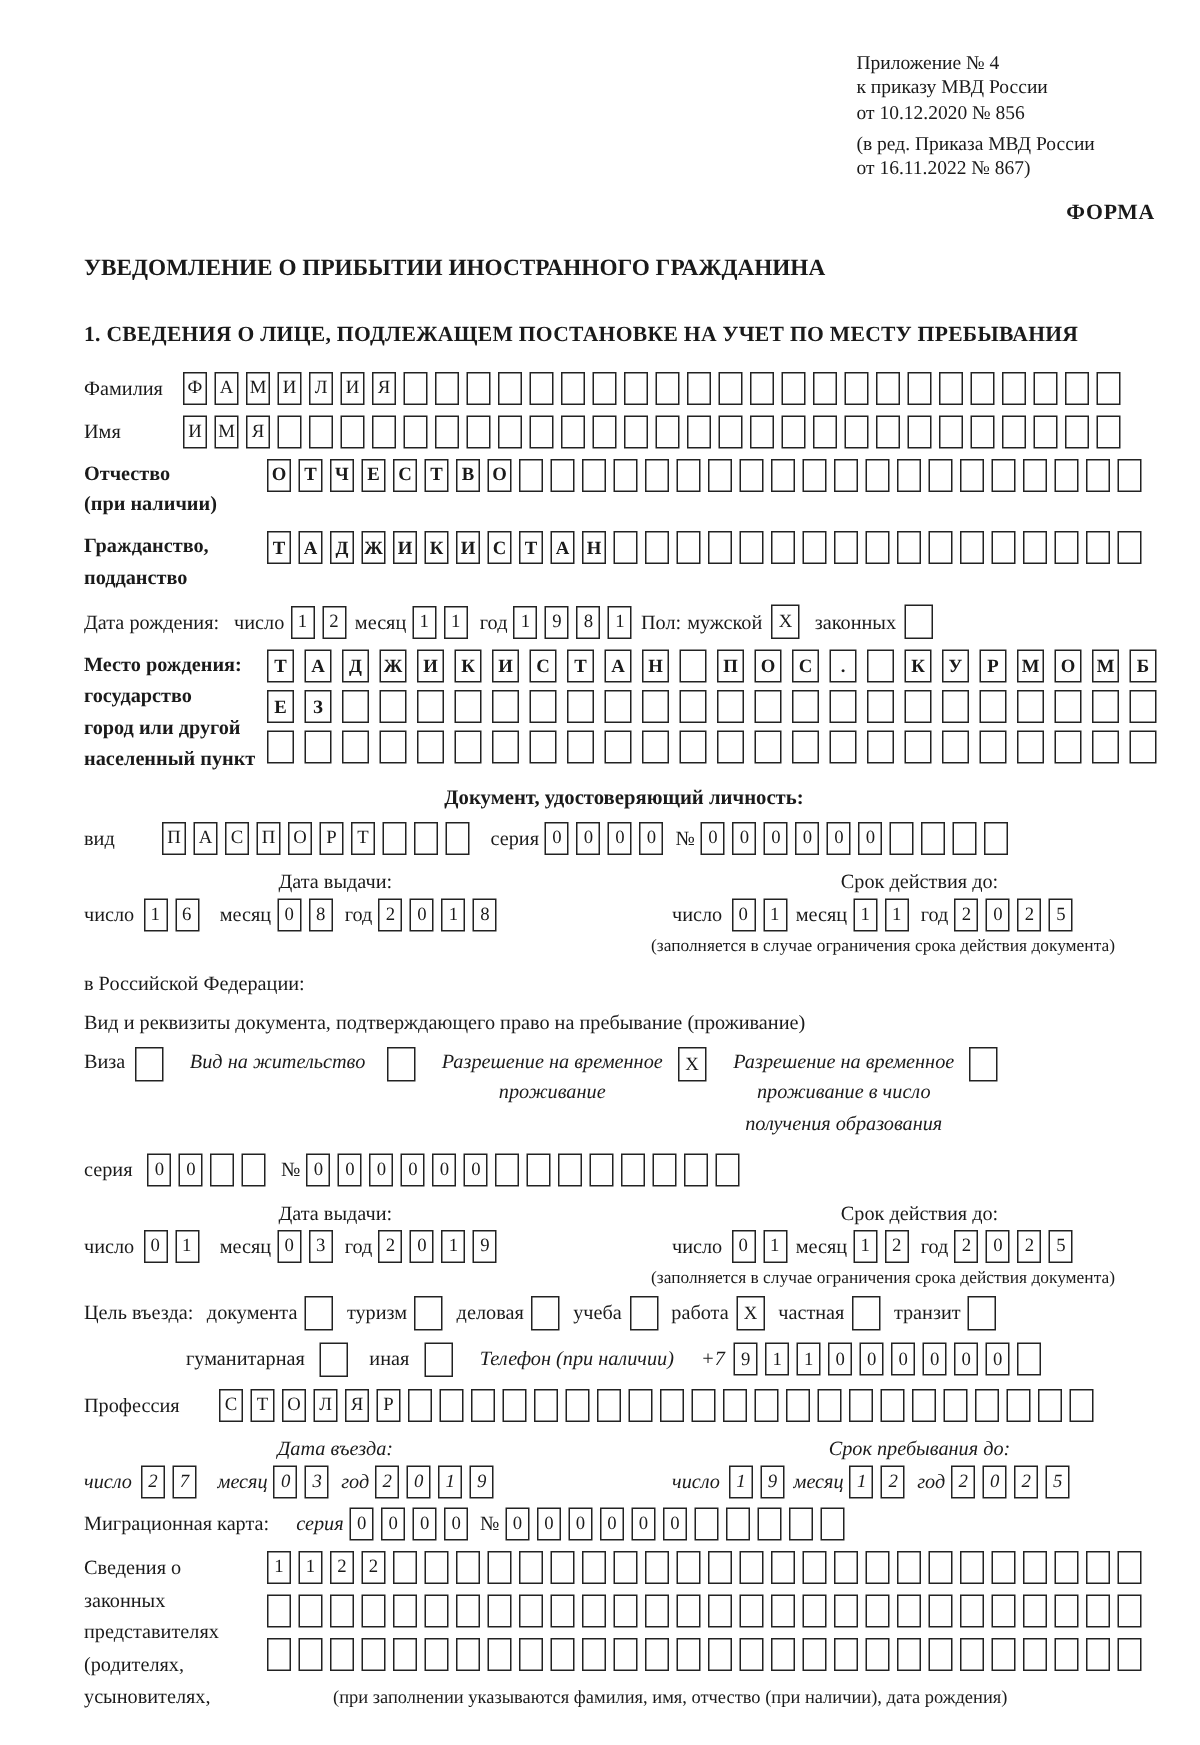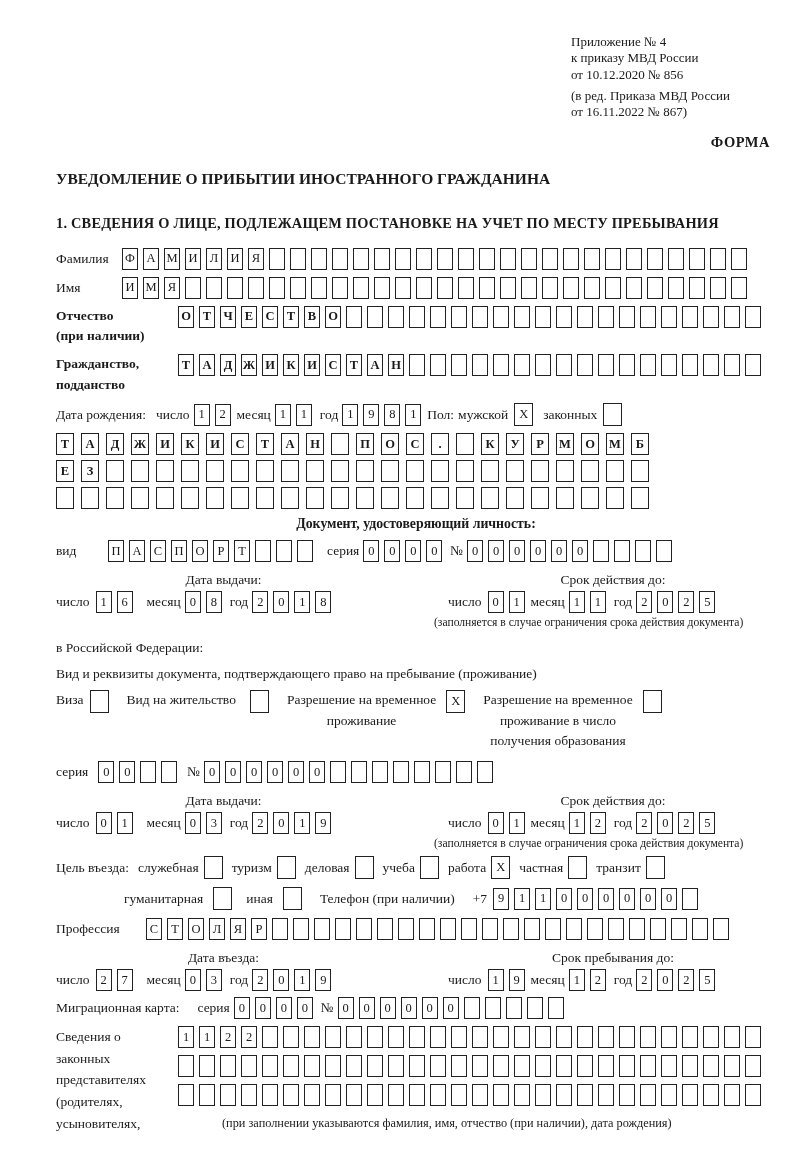--- a/index.html
+++ b/index.html
@@ -45,21 +45,21 @@
   .dates { display: grid; grid-template-columns: 392px 1fr; margin-bottom: 6px; }
   .date-head { text-align: center; width: 335px; margin-bottom: 3px; }
   .date-head.r { width: 330px; }
   .date-row { display: flex; align-items: center; }
   .date-note { font-size: 11.6px; margin-top: 3px; margin-left: -14px; white-space: nowrap; }
 
   .res-lines { line-height: 1.9; margin: 2px 0 4px 0; }
   .cb-row { display: flex; align-items: flex-start; margin: 2px 0 10px 0; }
   .cb-row .txt { line-height: 1.5; }
   .cb-row .c { text-align: center; }
-  .ml6 { margin-left: 6px; } .ml10 { margin-left: 10px; } .ml14 { margin-left: 14px; } .ml18 { margin-left: 18px; }
+  .ml6 { margin-left: 6px; } .ml10 { margin-left: 10px; } .ml14 { margin-left: 14px; } .ml18 { margin-left: 18px; font-style: italic; }
   .mr6 { margin-right: 6px; }
 
   .purpose-row { display: flex; align-items: center; flex-wrap: nowrap; margin-bottom: 8px; }
   .purpose-row .opt { margin-left: 9px; margin-right: 5px; white-space: nowrap; }
   .purpose-row .opt:first-of-type { margin-left: 7px; }
 
   .legal { display: flex; align-items: flex-start; margin-top: 2px; }
   .legal-lbl { width: 122px; line-height: 1.6; flex: 0 0 auto; }
   .legal-note { font-size: 12.3px; margin-top: 10px; margin-left: 44px; white-space: nowrap; }
 </style>
@@ -252,20 +252,26 @@
   <span class="cells cb">
       <span class="cell">X</span>
     </span>
   <span class="grp ml10 mr6">законных</span>
   <span class="cells cb">
       <span class="cell"></span>
     </span>
 </div>
 
 <div class="row top" style="margin-top:5px;">
+  <span class="lbl2 w118">
+    <span>Место рождения:</span><br>
+    <span>государство</span><br>
+    <span>город или другой</span><br>
+    <span>населенный пункт</span>
+  </span>
   <span class="stack">
     <span class="cells wide">
         <span class="cell">Т</span>
         <span class="cell">А</span>
         <span class="cell">Д</span>
         <span class="cell">Ж</span>
         <span class="cell">И</span>
         <span class="cell">К</span>
         <span class="cell">И</span>
         <span class="cell">С</span>
@@ -528,21 +534,21 @@
           <span class="cell">2</span>
           <span class="cell">5</span>
         </span>
     </div>
     <div class="date-note">(заполняется в случае ограничения срока действия документа)</div>
   </div>
 </div>
 
 <div class="purpose-row" style="margin-top:4px;">
   <span>Цель въезда:</span>
-  <span class="opt">служебная</span>
+  <span class="opt">документа</span>
   <span class="cells cb">
       <span class="cell"></span>
     </span>
   <span class="opt">туризм</span>
   <span class="cells cb">
       <span class="cell"></span>
     </span>
   <span class="opt">деловая</span>
   <span class="cells cb">
       <span class="cell"></span>
@@ -617,21 +623,21 @@
       <span class="cell"></span>
       <span class="cell"></span>
       <span class="cell"></span>
       <span class="cell"></span>
       <span class="cell"></span>
       <span class="cell"></span>
       <span class="cell"></span>
     </span>
 </div>
 
-<div class="dates" style="margin-top:10px;">
+<div class="dates" style="margin-top:10px;font-style:italic;">
   <div>
     <div class="date-head">Дата въезда:</div>
     <div class="date-row">
       <span>число</span>
       <span class="cells ml6">
           <span class="cell">2</span>
           <span class="cell">7</span>
         </span>
       <span class="grp ml14">месяц</span>
       <span class="cells">

